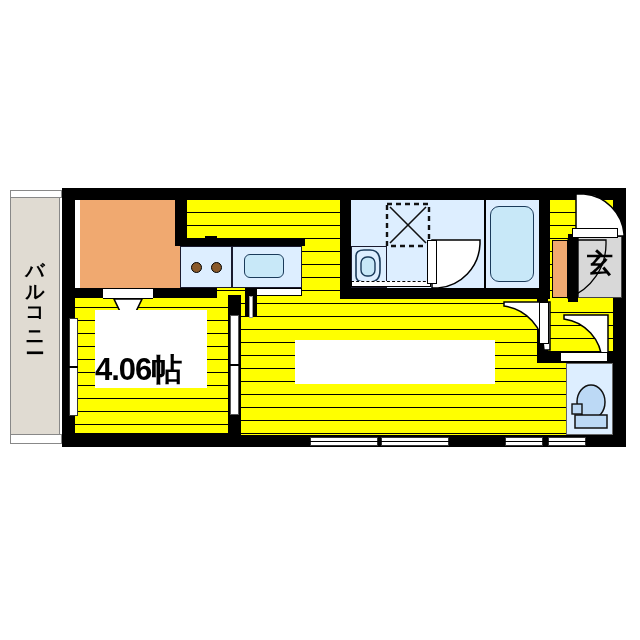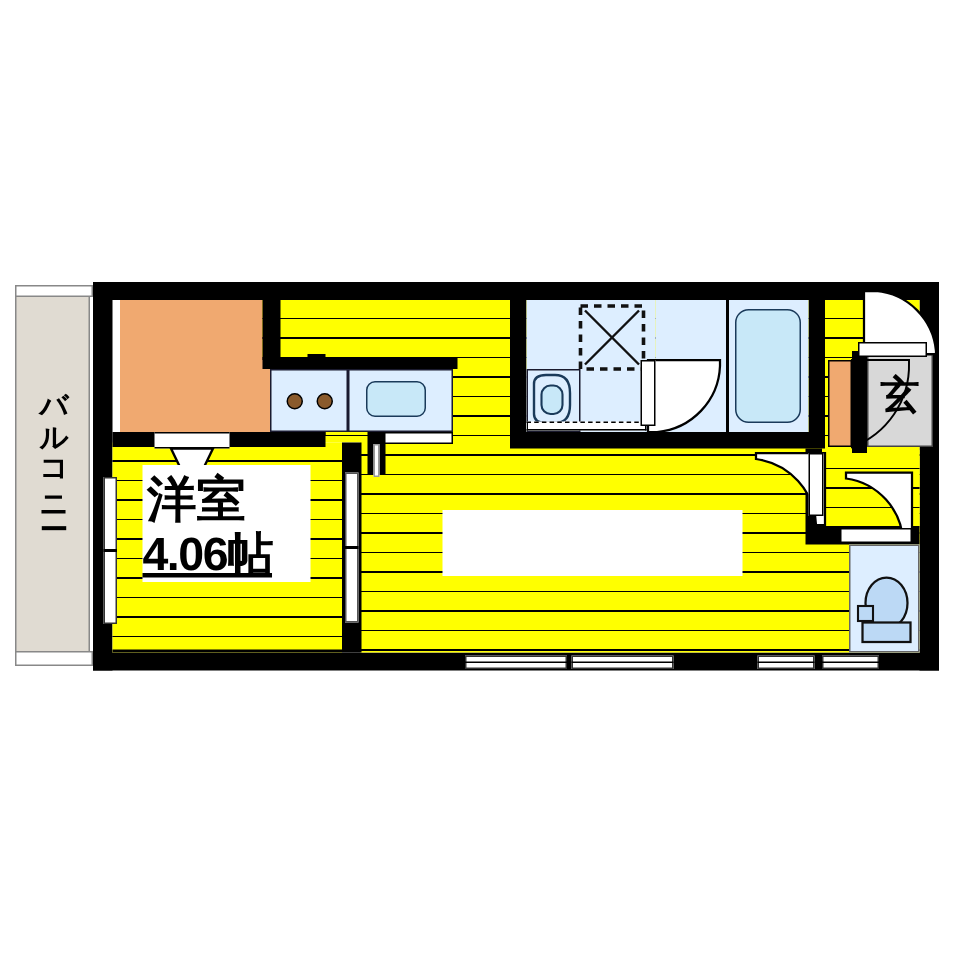--- a/index.html
+++ b/index.html
@@ -69,22 +69,21 @@
   </svg>
 
   <div class="abs wall" style="left:228px;top:295px;width:13px;height:140px;"></div>
   <div class="abs white outline" style="left:230px;top:315px;width:9px;height:100px;background:#ffffff;border:1px solid #555;"></div>
   <div class="abs thinline" style="left:230px;top:364px;width:9px;height:1.5px;"></div>
 
   <div class="abs white" style="left:69px;top:318px;width:9px;height:98px;border:1px solid #333;"></div>
   <div class="abs thinline" style="left:69px;top:366px;width:9px;height:1.5px;"></div>
 
   <div class="abs lbl-box" style="left:95px;top:310px;width:112px;height:78px;"></div>
-  <div class="lbl" style="left:98px;top:316px;font-size:33px;letter-spacing:0px;">洋室</div>
-  <div class="lbl" style="left:95px;top:354px;font-size:31px;text-decoration:underline;">4.06帖</div>
+  <div class="lbl" style="left:95px;top:354px;font-size:31px;">4.06帖</div>
 
   <div class="abs lbl-box" style="left:295px;top:340px;width:200px;height:44px;"></div>
 
   <div class="abs wall" style="left:175px;top:238px;width:130px;height:8px;"></div>
   <div class="abs water outline" style="left:180px;top:246px;width:52px;height:42px;"></div>
   <div class="burner" style="left:191px;top:262px;"></div>
   <div class="burner" style="left:211px;top:262px;"></div>
   <div class="abs water outline" style="left:232px;top:246px;width:70px;height:42px;"></div>
   <div class="abs water2" style="left:244px;top:254px;width:40px;height:24px;border:1.6px solid #1a3a5a;border-radius:6px;"></div>
   <div class="abs white" style="left:254px;top:288px;width:48px;height:8px;border:1px solid #000;"></div>

